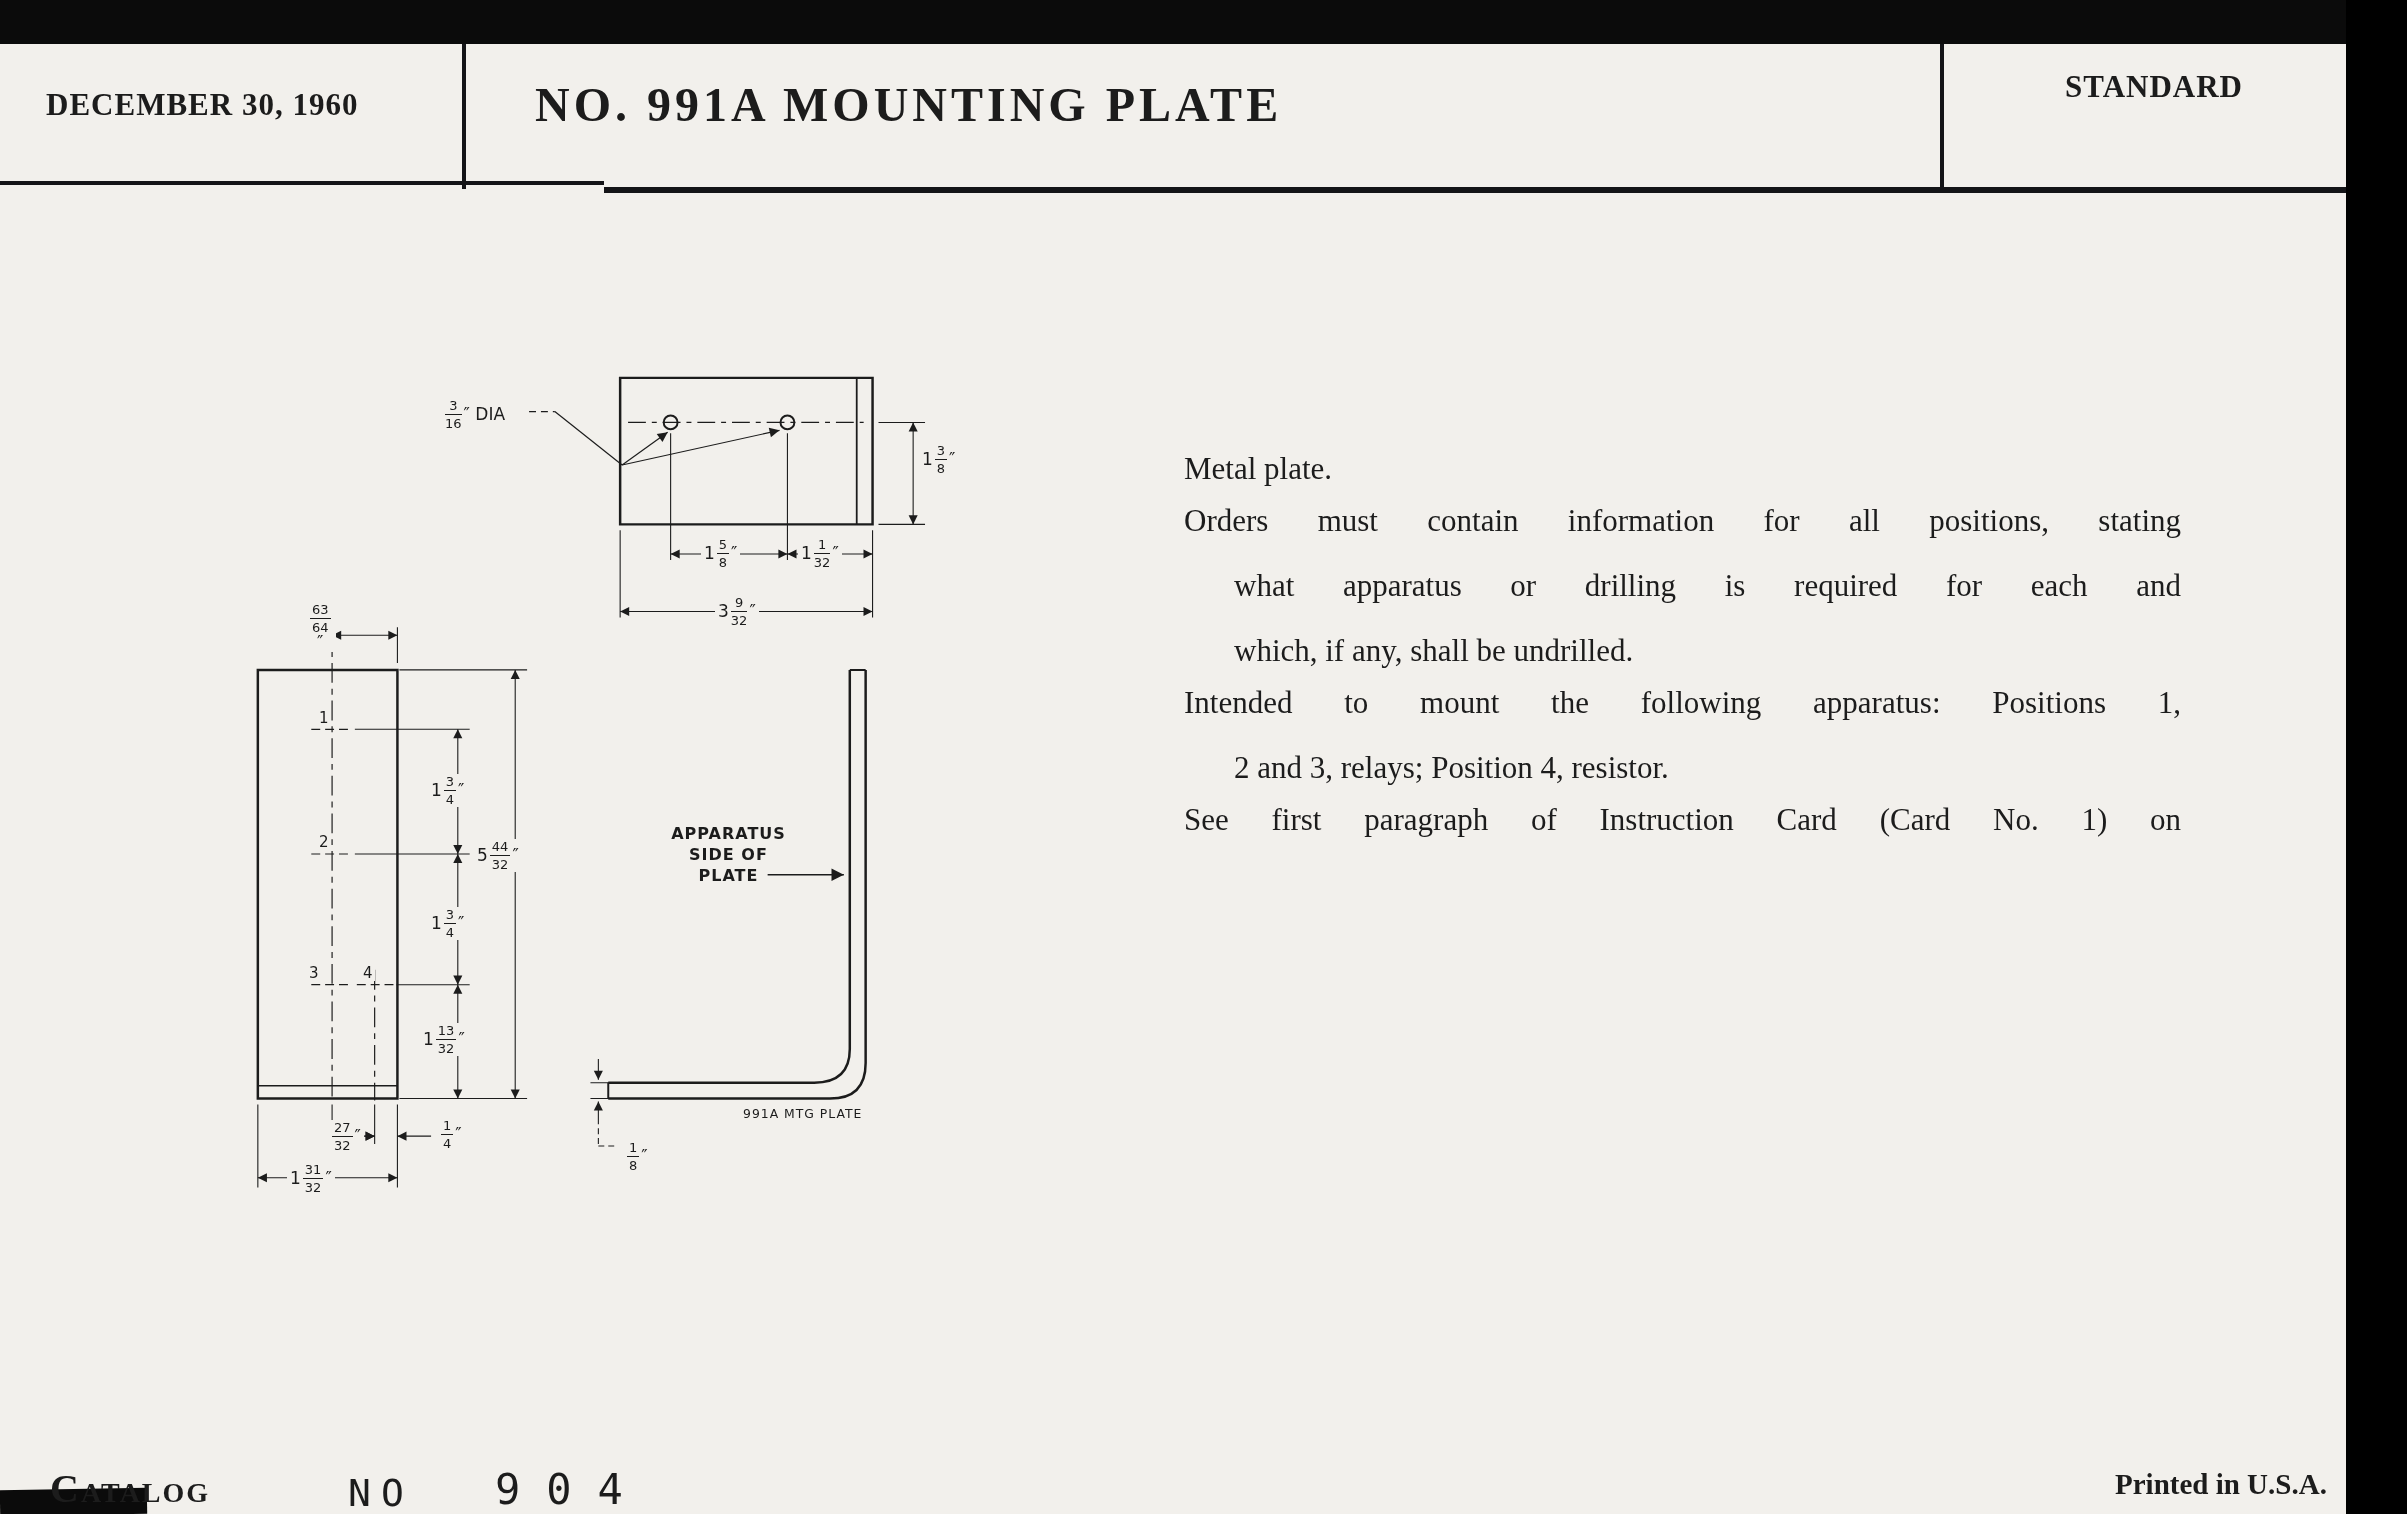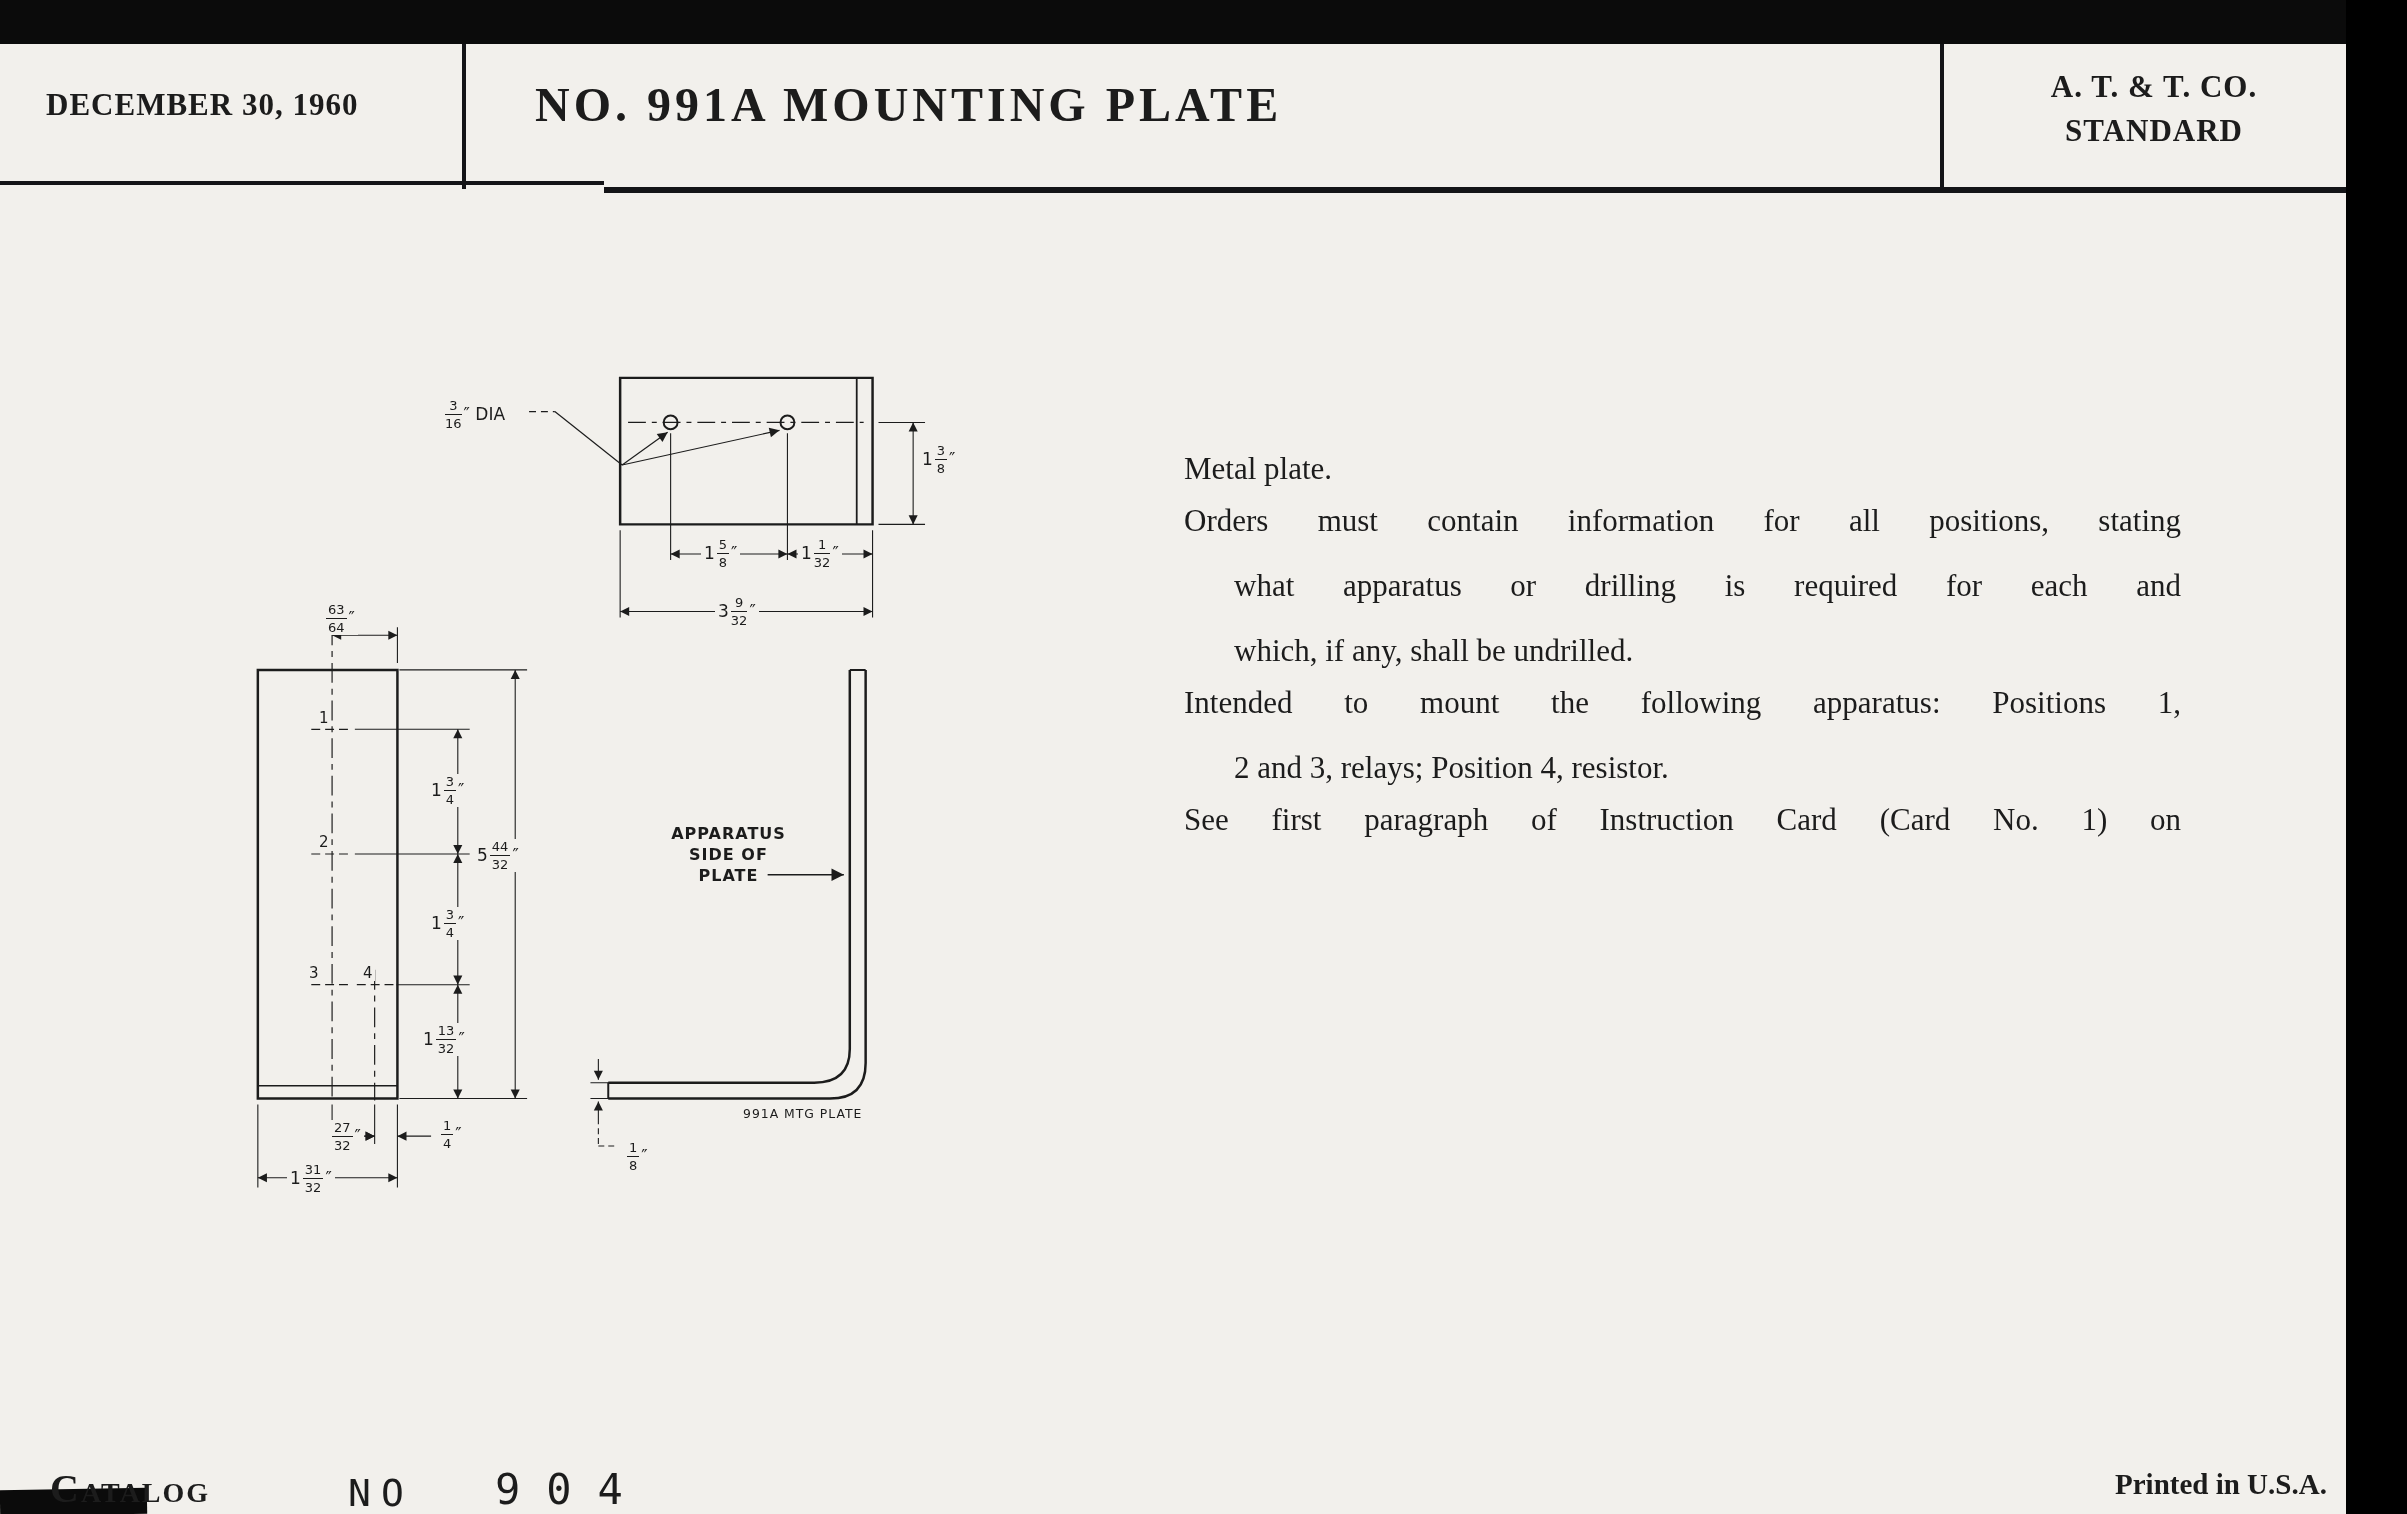--- a/index.html
+++ b/index.html
@@ -51,21 +51,20 @@
 
 <div class="page">
 
   <div class="bar" style="left:0;top:0;width:2408px;height:44px;"></div>
   <div class="bar" style="left:2372px;top:0;width:36px;height:194px;"></div>
   <div class="bar" style="left:0;top:1489px;width:147px;height:26px;transform:rotate(-1deg);"></div>
 
   <div class="hdr-date">DECEMBER 30, 1960</div>
   <div class="hdr-title">NO. 991A MOUNTING PLATE</div>
   <div class="hdr-org">
-    <div>A. T. &amp; T. CO.</div>
     <div>STANDARD</div>
   </div>
   <div class="vrule" style="left:462px;top:44px;width:4px;height:145px;"></div>
   <div class="vrule" style="left:1940px;top:44px;width:4px;height:149px;"></div>
   <div class="rule" style="left:0;top:181px;width:604px;height:4px;"></div>
   <div class="rule" style="left:604px;top:187px;width:1804px;height:6px;"></div>
 
   <div class="drawing">
     <svg width="812" height="881" viewBox="0 0 820 890">
       <defs>
@@ -155,21 +154,21 @@
     </div>
     <div class="dim" style="left:487px;top:229px;">
       <span>3</span>
         <span class="frac">
           <span class="fn">9</span>
           <span class="fd">32</span>
         </span>
         <span>″</span>
     </div>
 
-    <div class="dim" style="left:93px;top:236px;">
+    <div class="dim" style="left:77px;top:236px;flex-direction:column;">
       <span></span>
         <span class="frac">
           <span class="fn">63</span>
           <span class="fd">64</span>
         </span>
         <span>″</span>
     </div>
     <div class="dim" style="left:200px;top:408px;">
       <span>1</span>
         <span class="frac">

